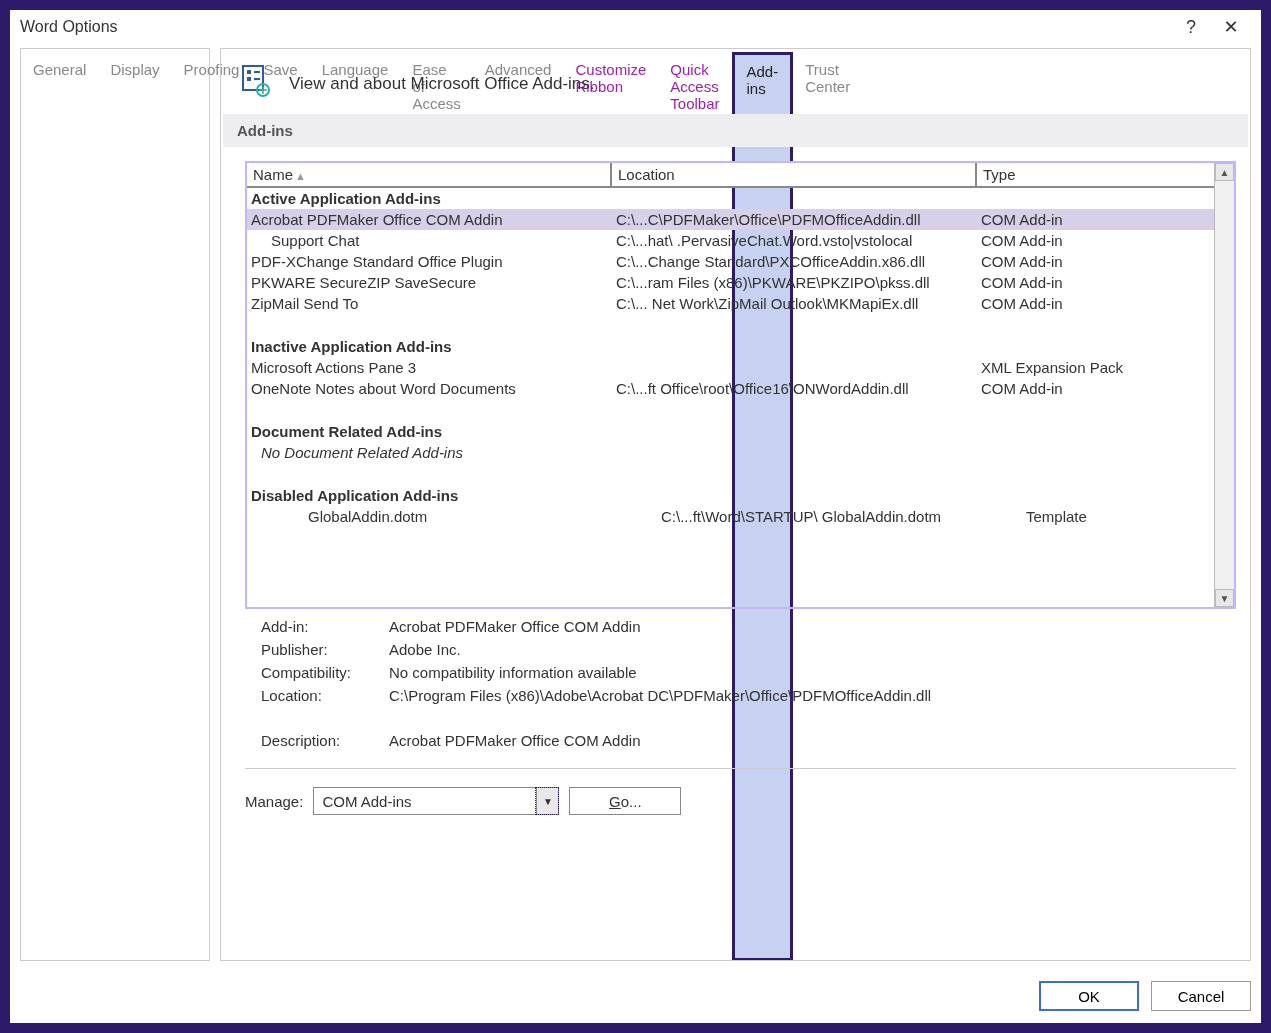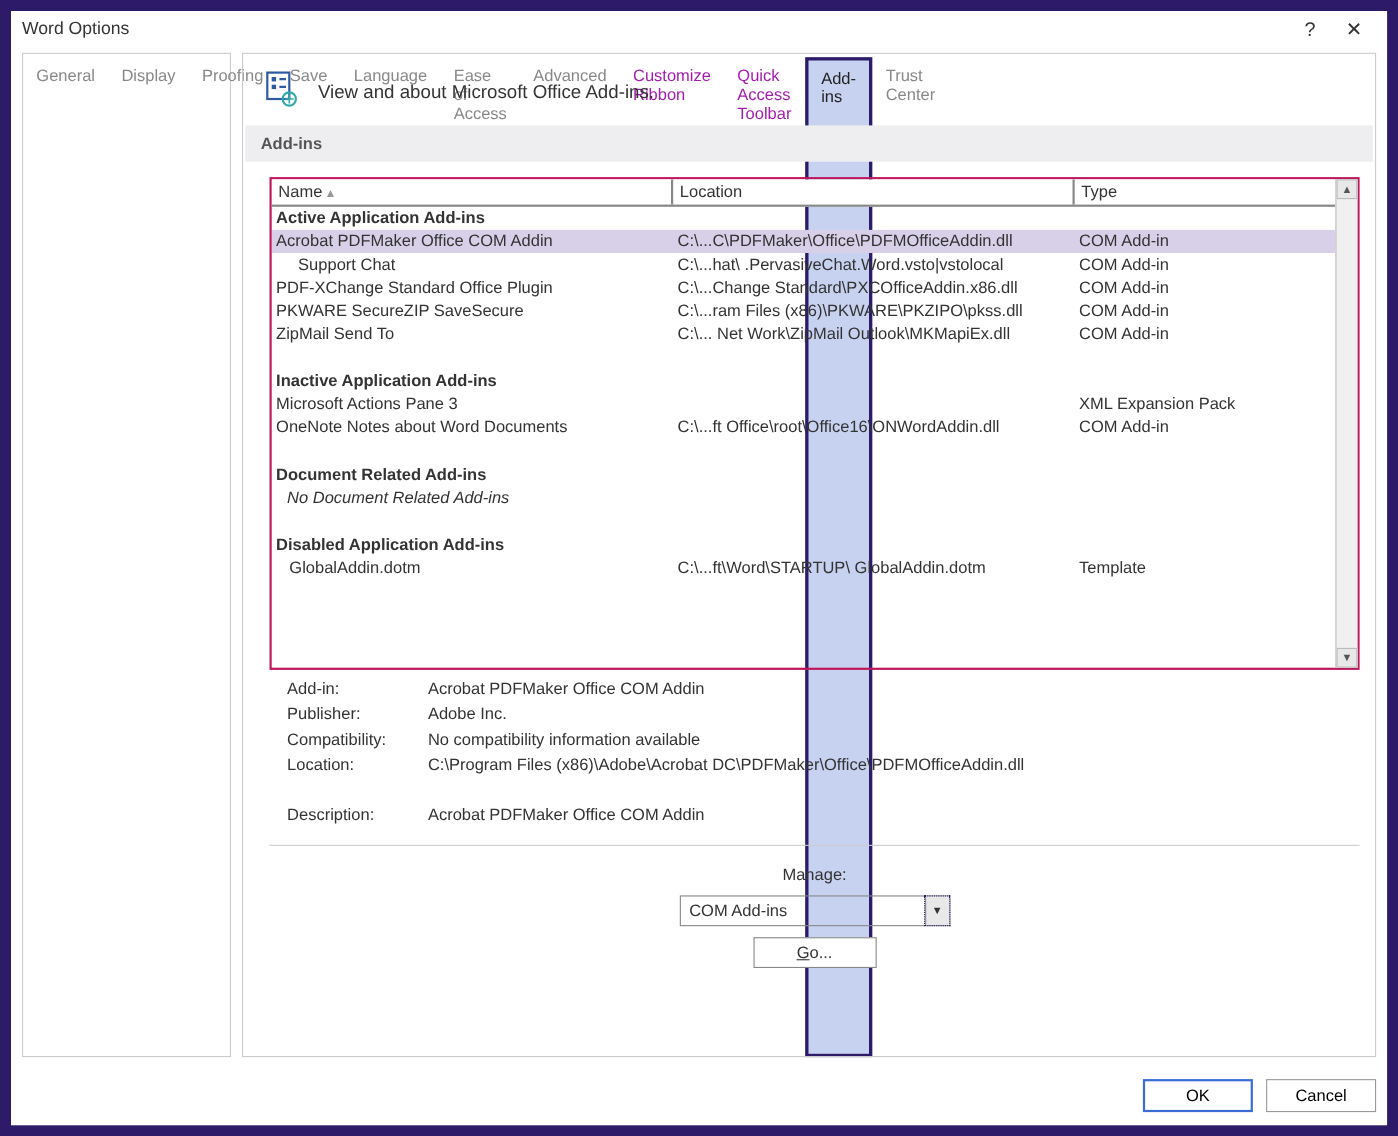--- a/index.html
+++ b/index.html
@@ -80,21 +80,21 @@
   }
   .section-bar {
     background: #eeeef0;
     color: #555;
     font-weight: 600;
     padding: 8px 14px;
     font-size: 15px;
     margin: 0 2px;
   }
   .table-wrap {
-    border: 2px solid #be185d;
+    border: 2px solid #c4b5fd;
     margin: 14px 14px 0 24px;
     display: flex;
     height: 448px;
     min-height: 0;
   }
   .table-body {
     flex: 1;
     overflow: hidden;
     display: flex;
     flex-direction: column;
@@ -119,21 +119,21 @@
     padding: 2px 4px;
   }
   .row .c1 { width: 365px; white-space: nowrap; overflow: hidden; }
   .row .c2 { width: 365px; white-space: nowrap; overflow: hidden; }
   .row .c3 { flex: 1; white-space: nowrap; overflow: hidden; }
   .row.group { font-weight: 600; }
   .row.sel { background: #d7d0e8; }
   .row.indent .c1 { padding-left: 20px; }
   .row.italic .c1 { font-style: italic; padding-left: 10px; }
   .row.spacer { height: 22px; }
-  .row.clipped { height: 22px; overflow: hidden; }
+  .row.clipped { height: 22px; overflow: hidden; margin-left: 45px; }
   .row.clipped .c1 { padding-left: 12px; }
   .vscroll {
     width: 20px;
     background: #f0f0f0;
     border-left: 1px solid #bbb;
     display: flex;
     flex-direction: column;
     align-items: center;
   }
   .vscroll .arrow {
@@ -156,21 +156,20 @@
   .drow { display: flex; padding: 3px 0; }
   .drow .lbl { width: 128px; }
   .manage-row {
     border-top: 1px solid #ccc;
     margin: 14px 14px 0 24px;
     padding: 18px 0 18px 0;
     display: flex;
     align-items: center;
     gap: 10px;
     font-size: 15px;
-    flex-direction: column;
   }
   .combo {
     position: relative;
     width: 246px;
     border: 1px solid #888;
     height: 28px;
     display: flex;
     align-items: center;
     padding: 0 28px 0 8px;
     cursor: pointer;

